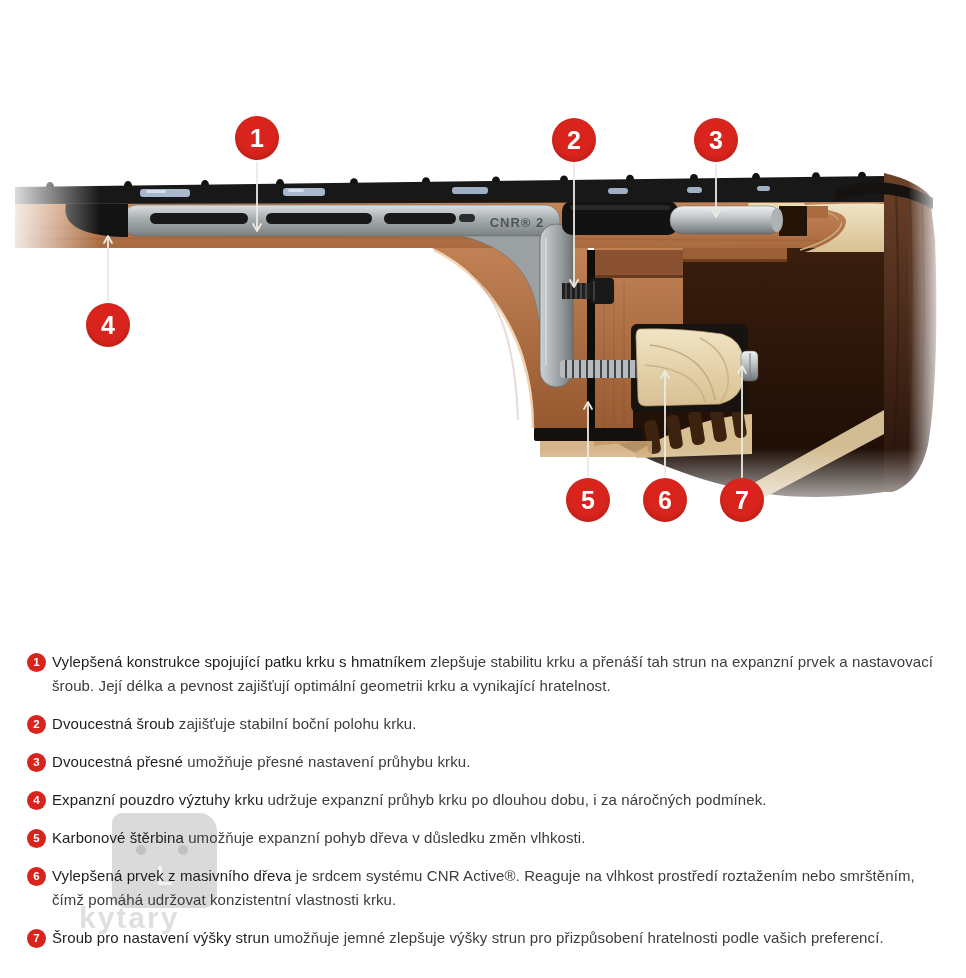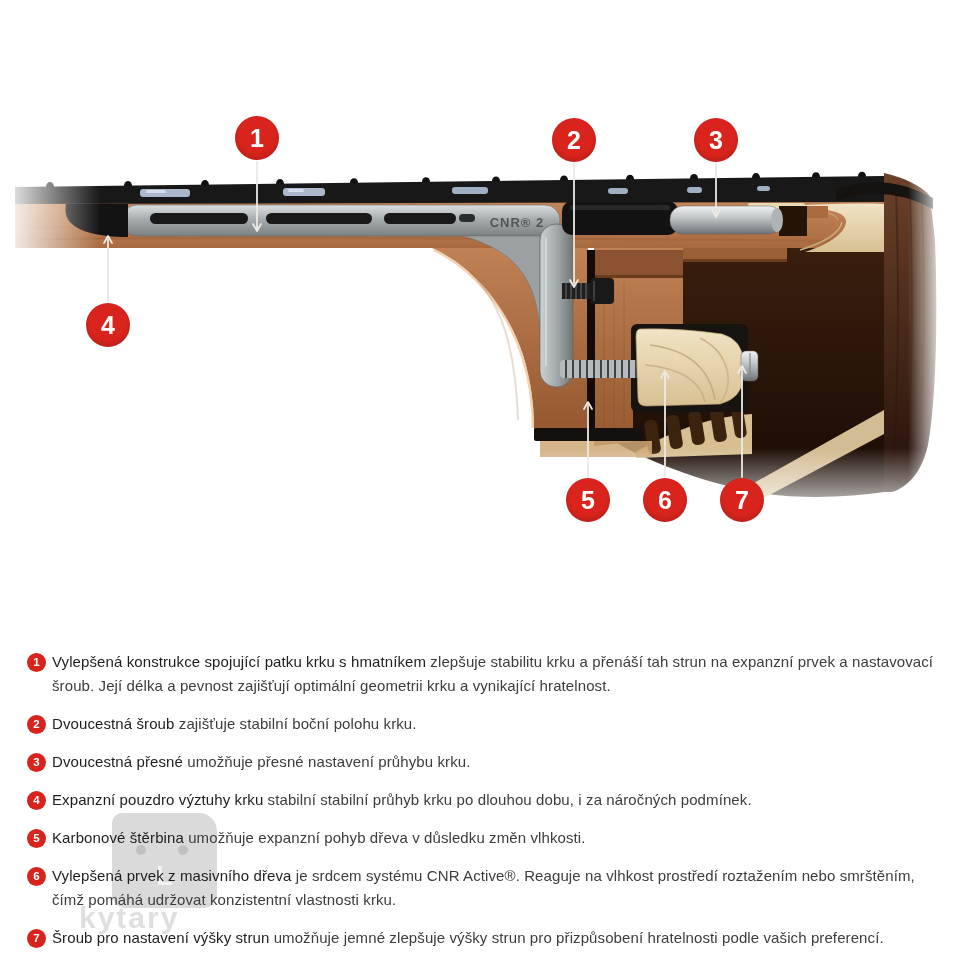--- a/index.html
+++ b/index.html
@@ -274,21 +274,21 @@
     <div class="legend-item">
       <span class="bullet">1</span><span class="lead">Vylepšená konstrukce spojující patku krku s hmatníkem</span><span class="rest"> zlepšuje stabilitu krku a přenáší tah strun na expanzní prvek a nastavovací šroub. Její délka a pevnost zajišťují optimální geometrii krku a vynikající hratelnost.</span>
     </div>
     <div class="legend-item">
       <span class="bullet">2</span><span class="lead">Dvoucestná šroub</span><span class="rest"> zajišťuje stabilní boční polohu krku.</span>
     </div>
     <div class="legend-item">
       <span class="bullet">3</span><span class="lead">Dvoucestná přesné</span><span class="rest"> umožňuje přesné nastavení průhybu krku.</span>
     </div>
     <div class="legend-item">
-      <span class="bullet">4</span><span class="lead">Expanzní pouzdro výztuhy krku</span><span class="rest"> stabilní stabilní průhyb krku po dlouhou dobu, i za náročných podmínek.</span>
+      <span class="bullet">4</span><span class="lead">Expanzní pouzdro výztuhy krku</span><span class="rest"> udržuje expanzní průhyb krku po dlouhou dobu, i za náročných podmínek.</span>
     </div>
     <div class="legend-item">
       <span class="bullet">5</span><span class="lead">Karbonové štěrbina</span><span class="rest"> umožňuje expanzní pohyb dřeva v důsledku změn vlhkosti.</span>
     </div>
     <div class="legend-item">
       <span class="bullet">6</span><span class="lead">Vylepšená prvek z masivního dřeva</span><span class="rest"> je srdcem systému CNR Active®. Reaguje na vlhkost prostředí roztažením nebo smrštěním, čímž pomáhá udržovat konzistentní vlastnosti krku.</span>
     </div>
     <div class="legend-item">
       <span class="bullet">7</span><span class="lead">Šroub pro nastavení výšky strun</span><span class="rest"> umožňuje jemné zlepšuje výšky strun pro přizpůsobení hratelnosti podle vašich preferencí.</span>
     </div>

